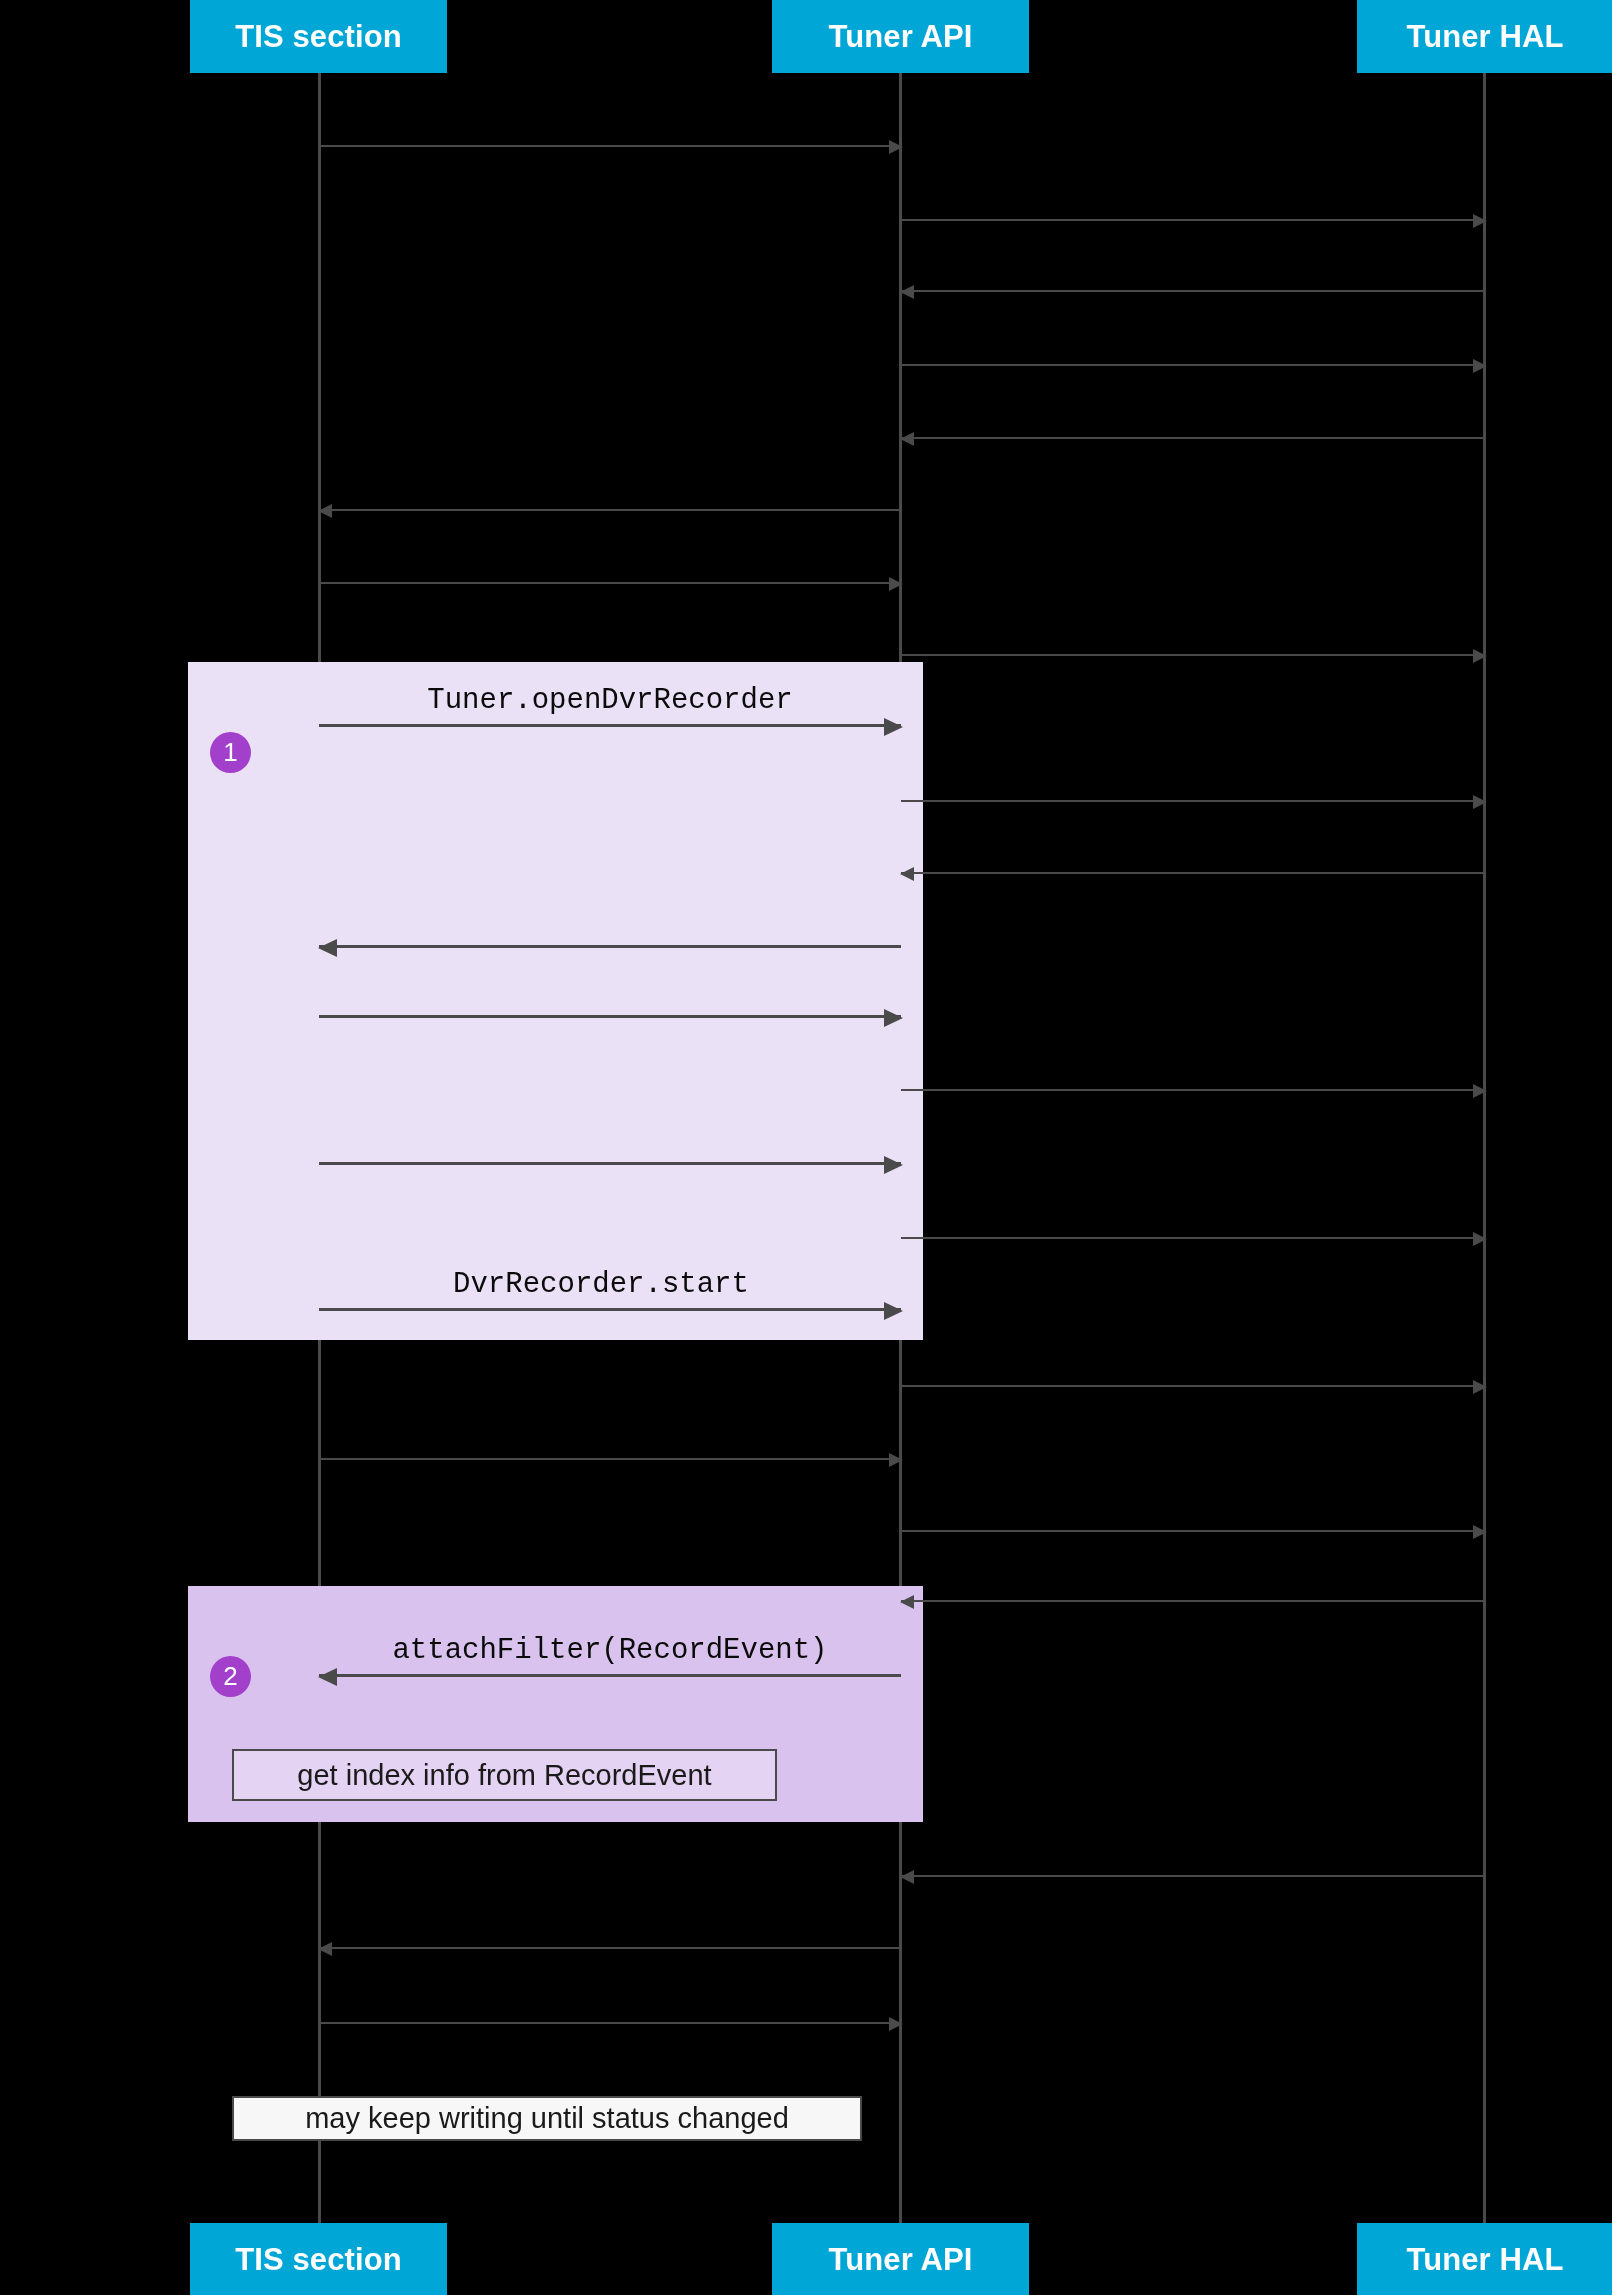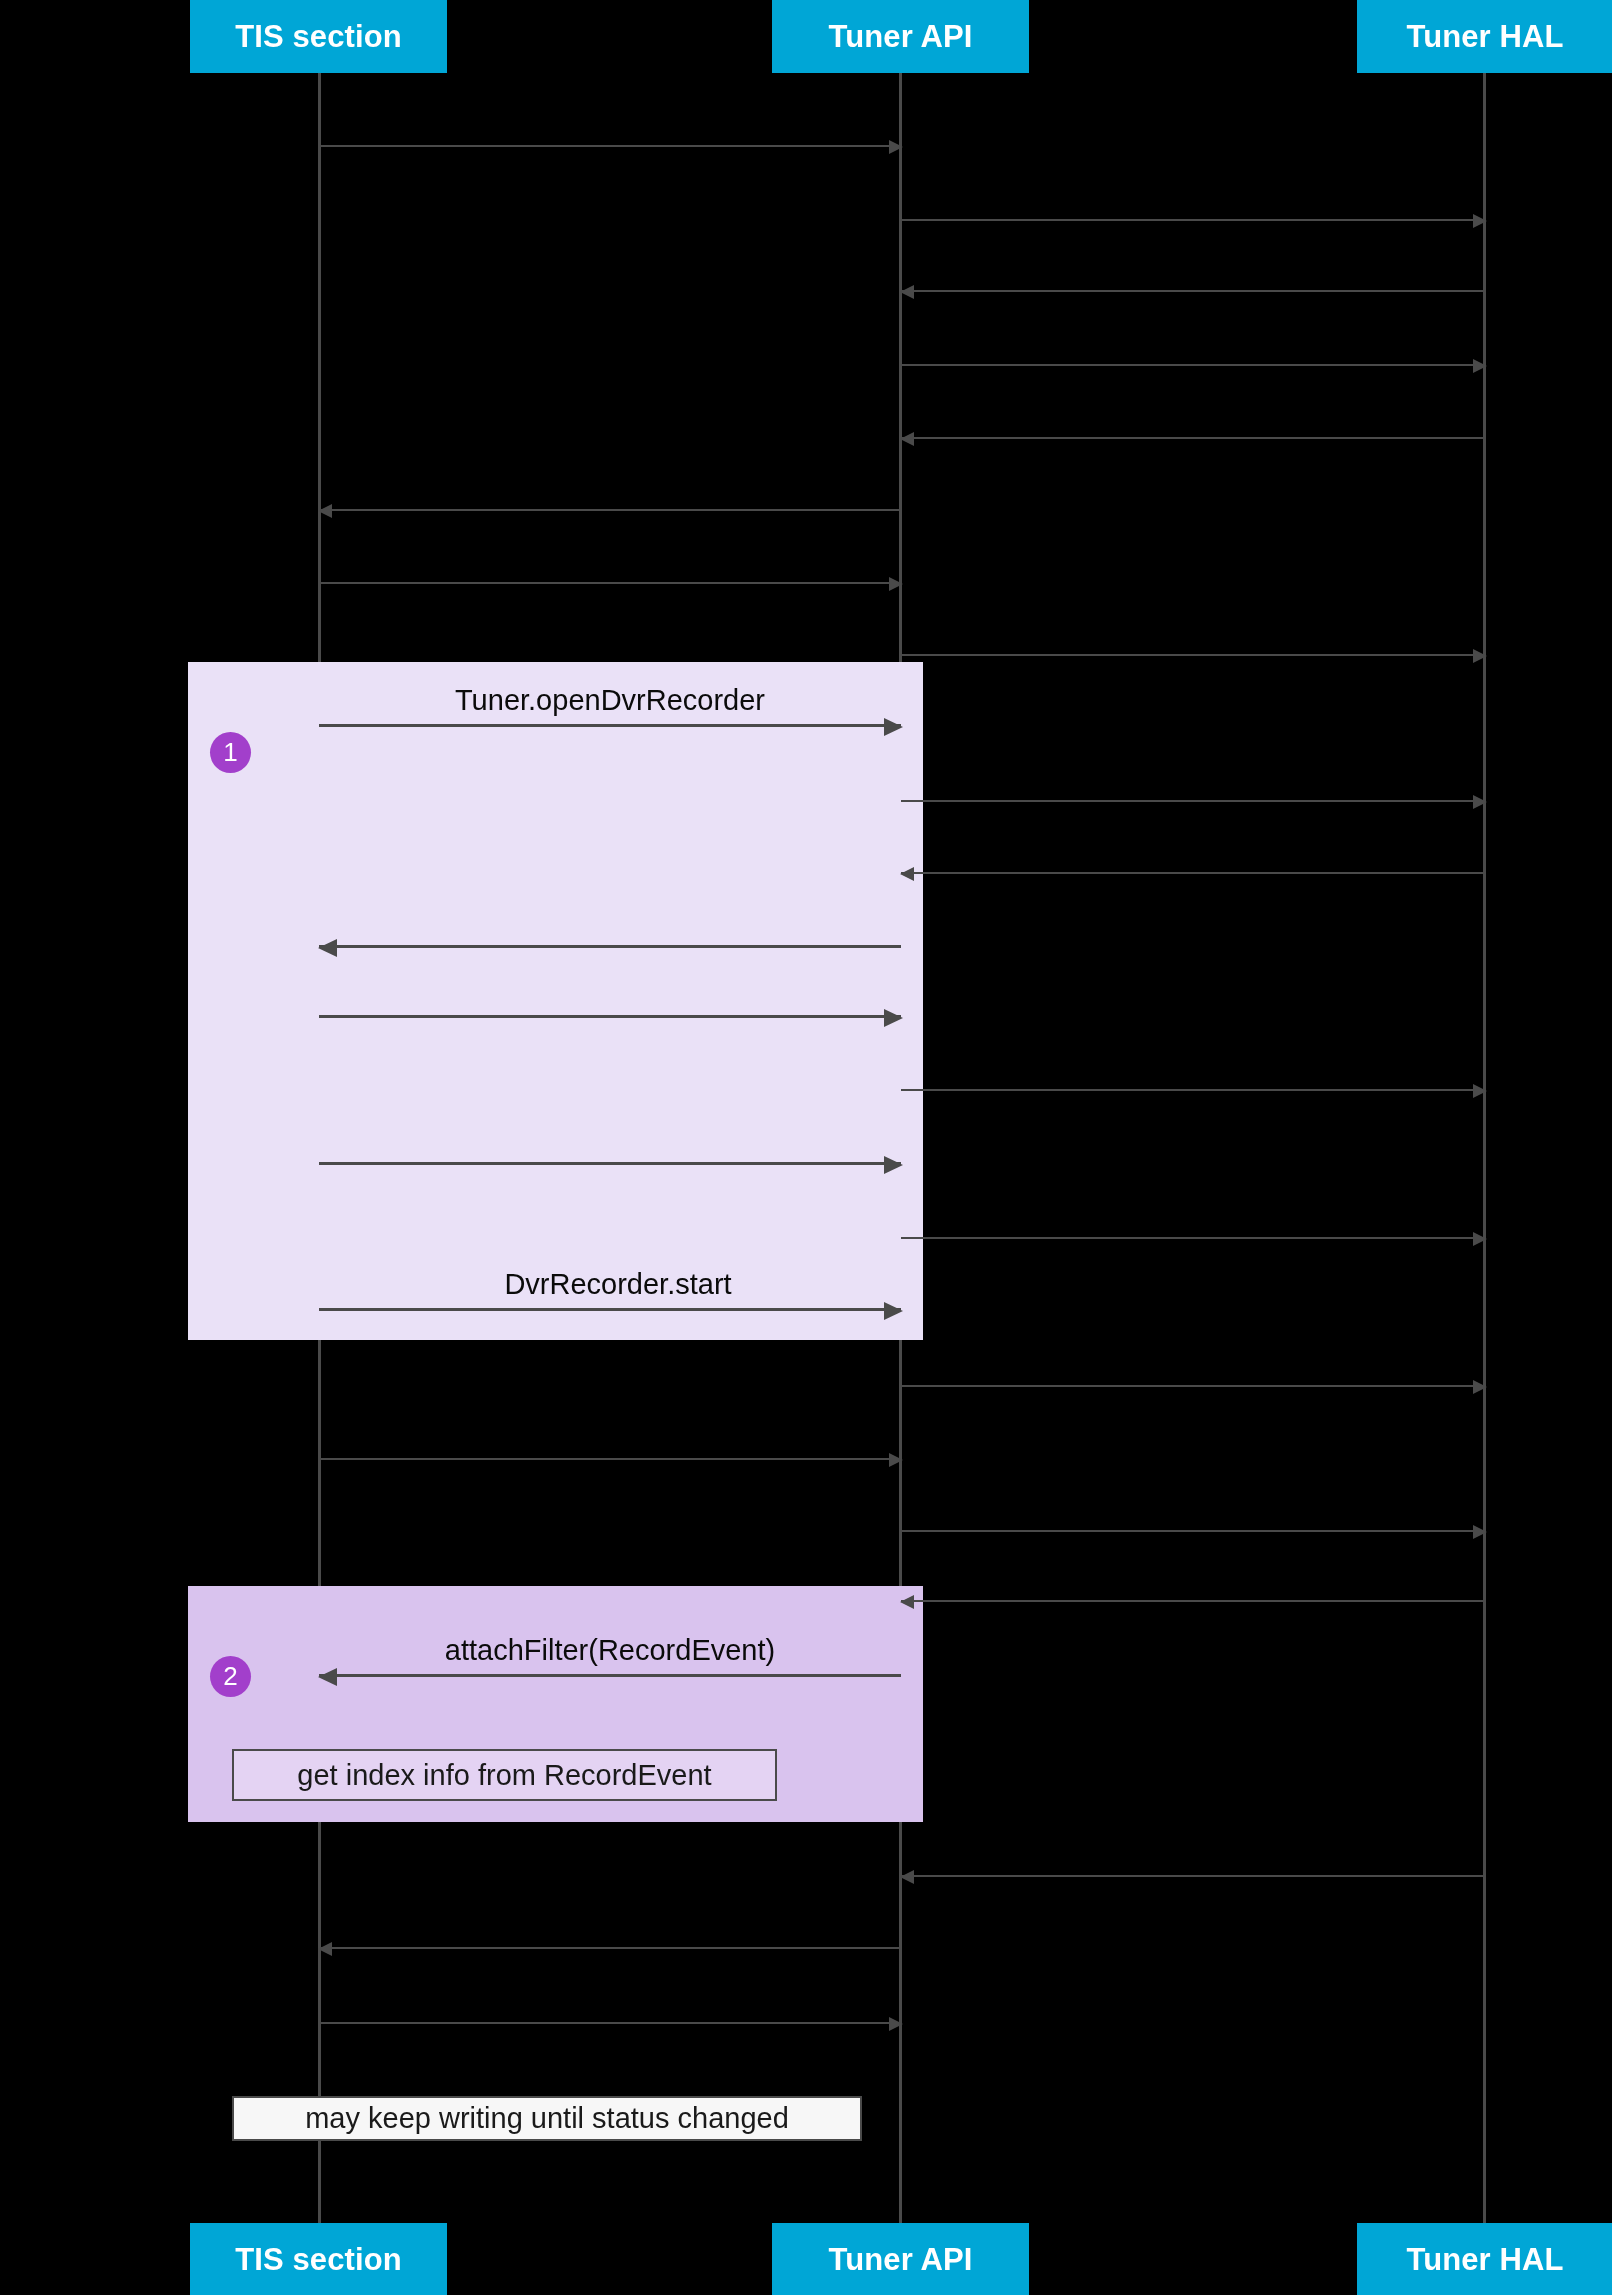--- a/index.html
+++ b/index.html
@@ -101,20 +101,21 @@
     border-right-width: 14.6px;
   }
 
   .msg-label {
     position: absolute;
     text-align: center;
     color: #0b0b0b;
     font-size: 29px;
     white-space: nowrap;
     z-index: 5;
+    font-family: Liberation Mono, monospace;
   }
 
   
   .note {
     position: absolute;
     background: #f7f7f7;
     border: 2.9px solid #4a4a4a;
     color: #1a1a1a;
     font-size: 29px;
     display: flex;
@@ -215,21 +216,21 @@
       <i class="arrowhead right"></i>
     </div>
 
   <div class="msg thin" style="left:901px; top:1237px; width:584px;">
       <i class="arrowhead right"></i>
     </div>
 
   <div class="msg" style="left:319px; top:1308px; width:582px;">
       <i class="arrowhead right"></i>
     </div>
-  <div class="msg-label" style="left:327px; top:1268px; width:582px;">DvrRecorder.start</div>
+  <div class="msg-label" style="left:310px; top:1268px; width:582px;">DvrRecorder.start</div>
 
   <div class="msg thin" style="left:901px; top:1385px; width:584px;">
       <i class="arrowhead right"></i>
     </div>
 
   <div class="msg thin" style="left:319px; top:1458px; width:582px;">
       <i class="arrowhead right"></i>
     </div>
 
   <div class="msg thin" style="left:901px; top:1530px; width:584px;">

